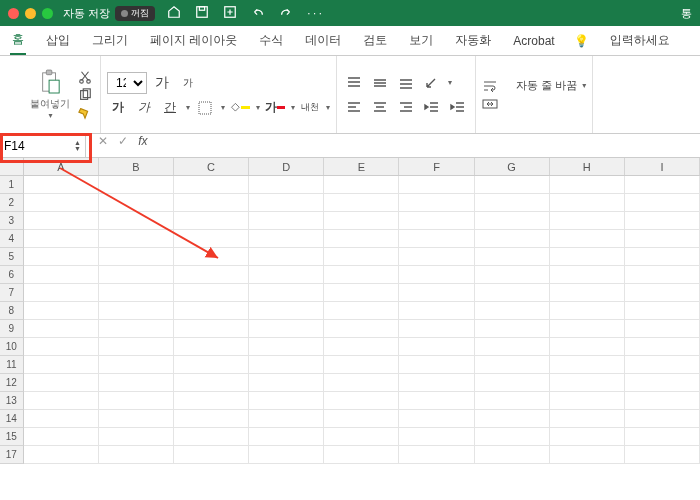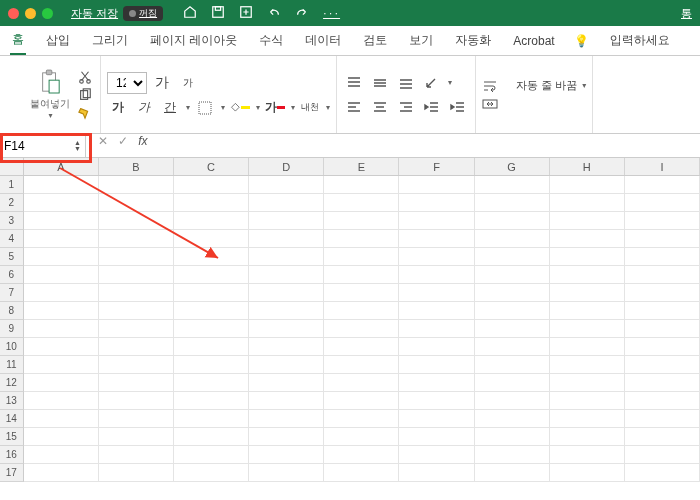--- a/index.html
+++ b/index.html
@@ -1,17 +1,17 @@
 <!DOCTYPE html>
 <html><head>
 <meta charset="utf-8">
 <style>
   * { box-sizing: border-box; margin: 0; padding: 0; font-family: -apple-system, "Malgun Gothic", sans-serif; }
   body { width: 700px; height: 500px; overflow: hidden; background: #fff; position: relative; }
-  .titlebar { background: #1a7a48; height: 26px; display: flex; align-items: center; padding: 0 8px; gap: 8px; color: #fff; font-size: 11px; text-decoration: underline; }
+  .titlebar { background: #1a7a48; height: 26px; display: flex; align-items: center; padding: 0 8px; color: #fff; font-size: 11px; }
   .traffic { display: flex; gap: 6px; }
   .dot { width: 11px; height: 11px; border-radius: 50%; }
   .red { background: #ff5f57; } .yellow { background: #febc2e; } .green { background: #28c840; }
   .autosave { display: flex; align-items: center; gap: 5px; margin-left: 10px; }
   .pill { background: #333; border-radius: 4px; padding: 1px 6px; font-size: 9px; display: flex; align-items: center; gap: 3px; }
   .pill-dot { width: 7px; height: 7px; border-radius: 50%; background: #888; }
   .title-icons { display: flex; gap: 14px; margin-left: 12px; align-items: center; }
   .title-icons svg { width: 14px; height: 14px; fill: none; stroke: #fff; stroke-width: 1.4; }
   .tabs { background: #fff; border-bottom: 1px solid #ccc; display: flex; align-items: center; padding: 0 10px; height: 30px; gap: 18px; font-size: 12px; color: #444; }
   .tab { padding: 5px 2px; cursor: pointer; }
@@ -447,32 +447,20 @@
         <div class="cell"></div>
         <div class="cell"></div>
         <div class="cell"></div>
         <div class="cell"></div>
         <div class="cell"></div>
         <div class="cell"></div>
         <div class="cell"></div>
         <div class="cell"></div>
       </div>
       <div class="grid-row">
-        <div class="row-h">16</div>
-        <div class="cell"></div>
-        <div class="cell"></div>
-        <div class="cell"></div>
-        <div class="cell"></div>
-        <div class="cell"></div>
-        <div class="cell"></div>
-        <div class="cell"></div>
-        <div class="cell"></div>
-        <div class="cell"></div>
-      </div>
-      <div class="grid-row">
         <div class="row-h">17</div>
         <div class="cell"></div>
         <div class="cell"></div>
         <div class="cell"></div>
         <div class="cell"></div>
         <div class="cell"></div>
         <div class="cell"></div>
         <div class="cell"></div>
         <div class="cell"></div>
         <div class="cell"></div>

